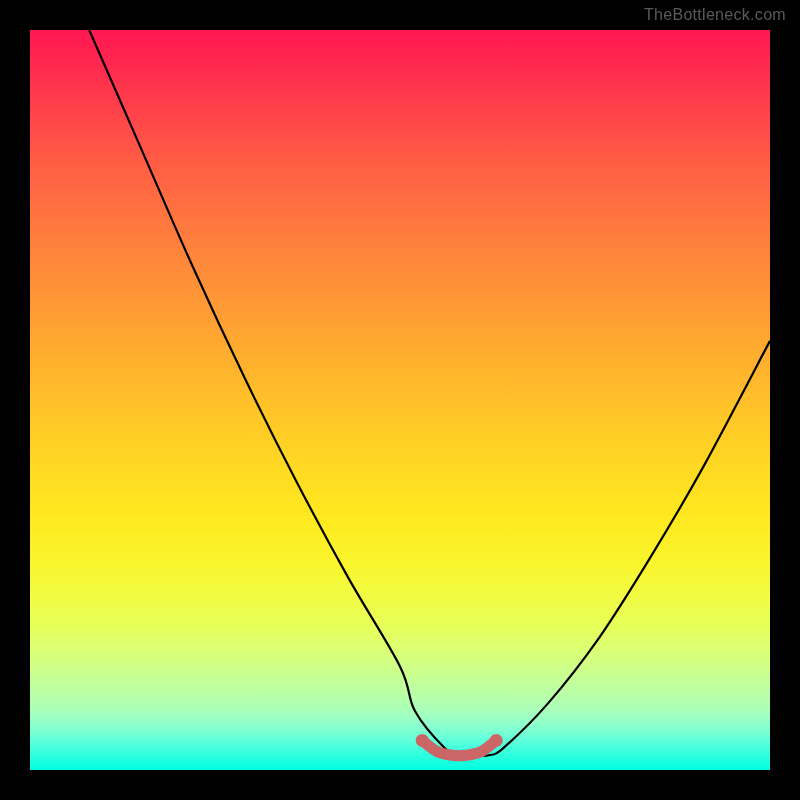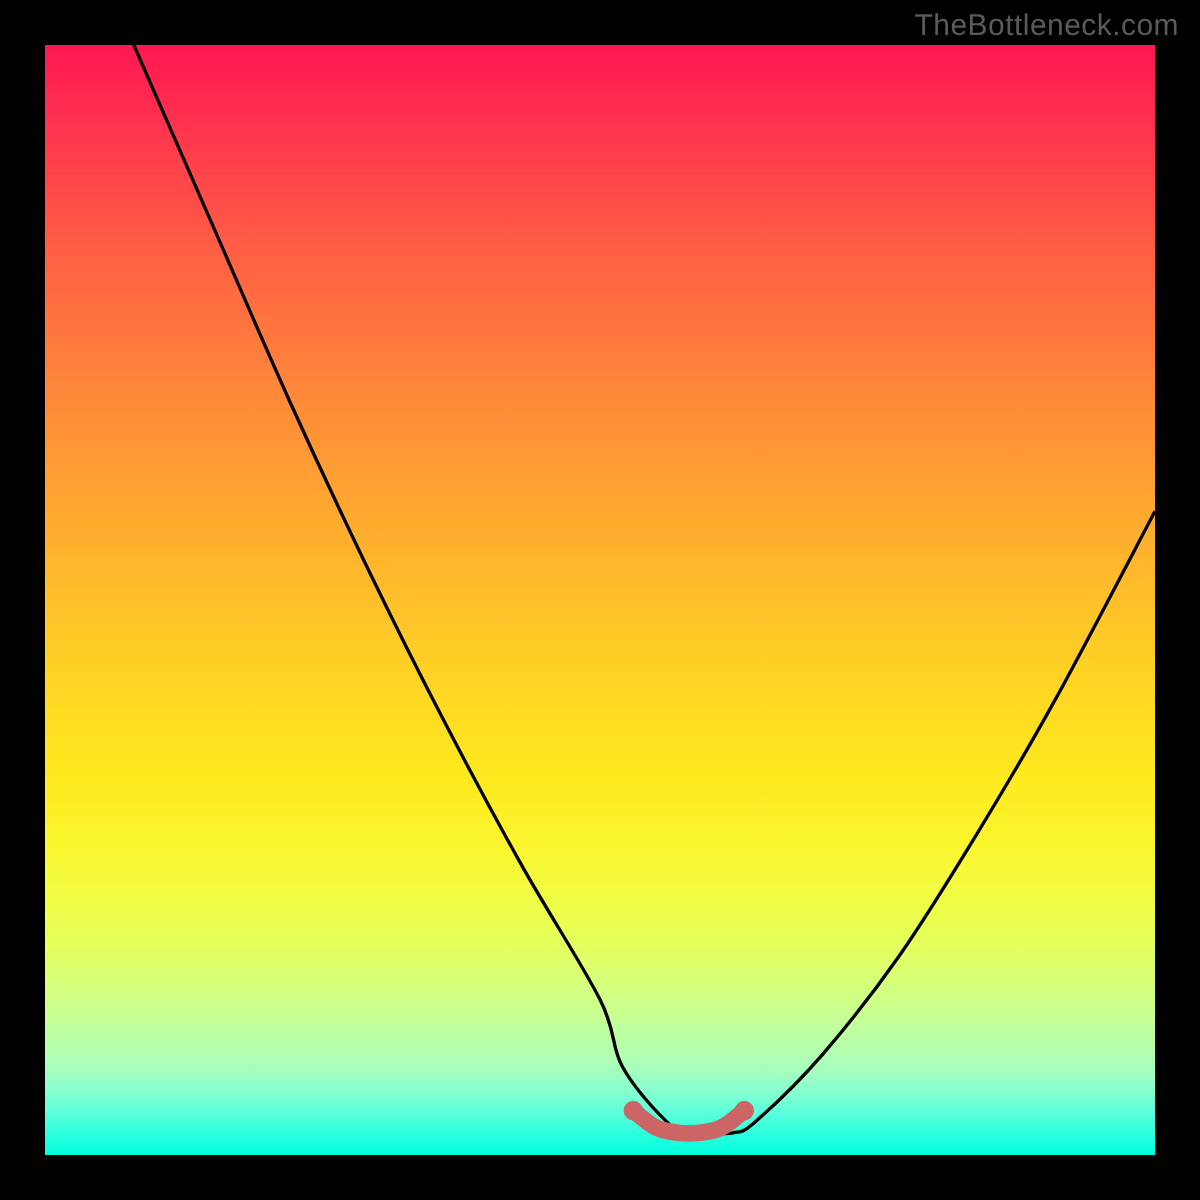--- a/index.html
+++ b/index.html
@@ -9,21 +9,21 @@
     height: 800px;
     background: #000;
     position: relative;
     font-family: Arial, sans-serif;
   }
   .watermark {
     position: absolute;
     top: 6px;
     right: 14px;
     color: #5a5a5a;
-    font-size: 20px;
+    font-size: 16px;
     font-weight: 500;
     letter-spacing: 0.3px;
     z-index: 10;
   }
   .plot-area {
     position: absolute;
     left: 30px;
     top: 30px;
     width: 740px;
     height: 740px;

